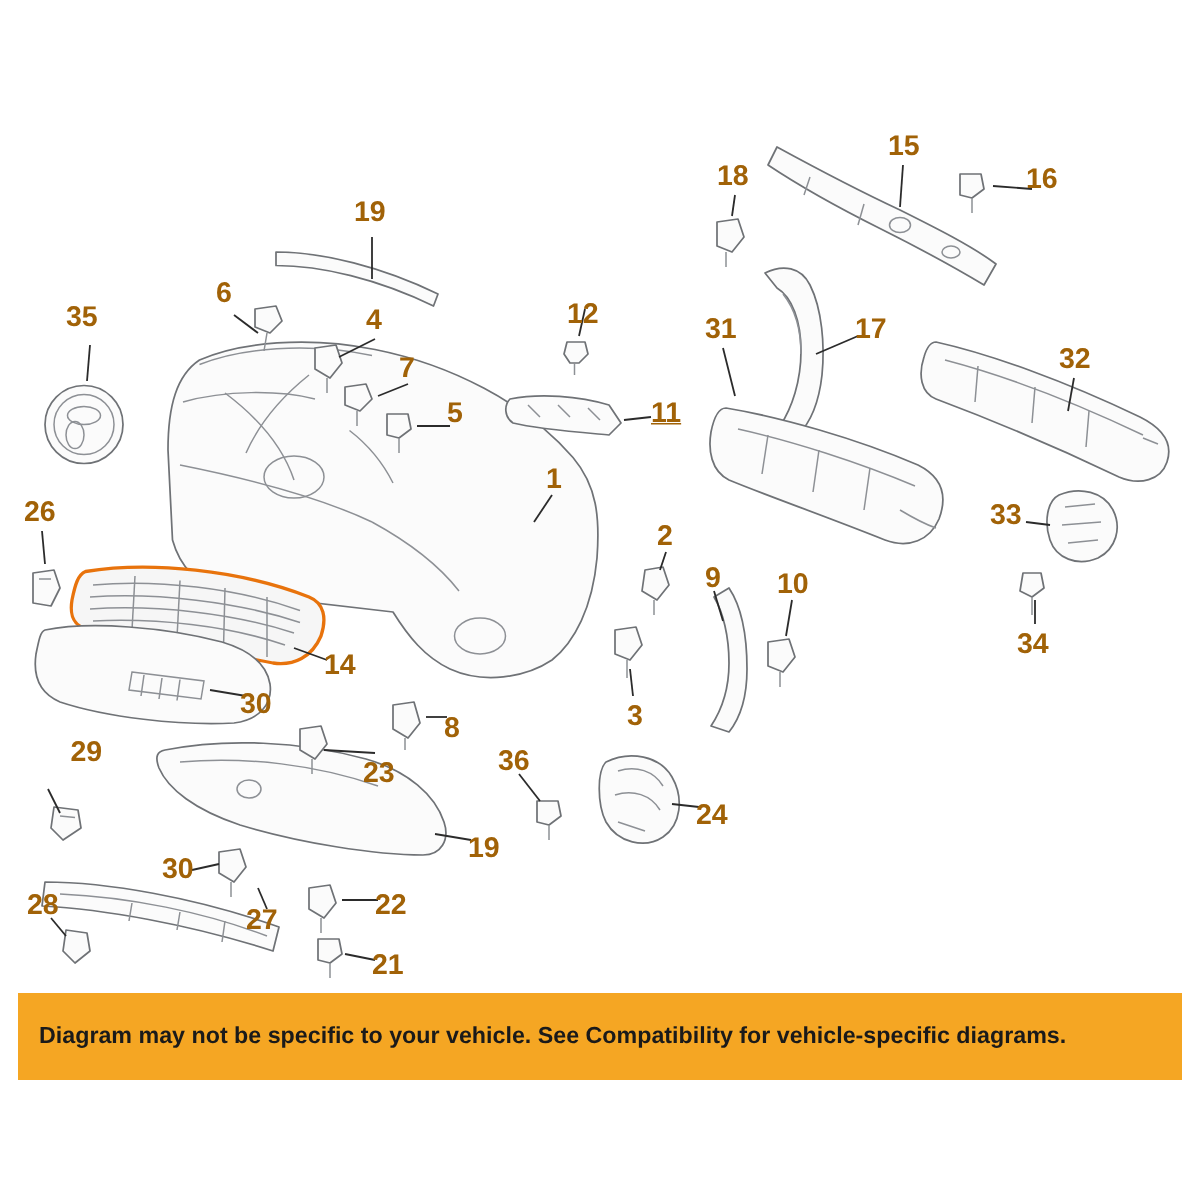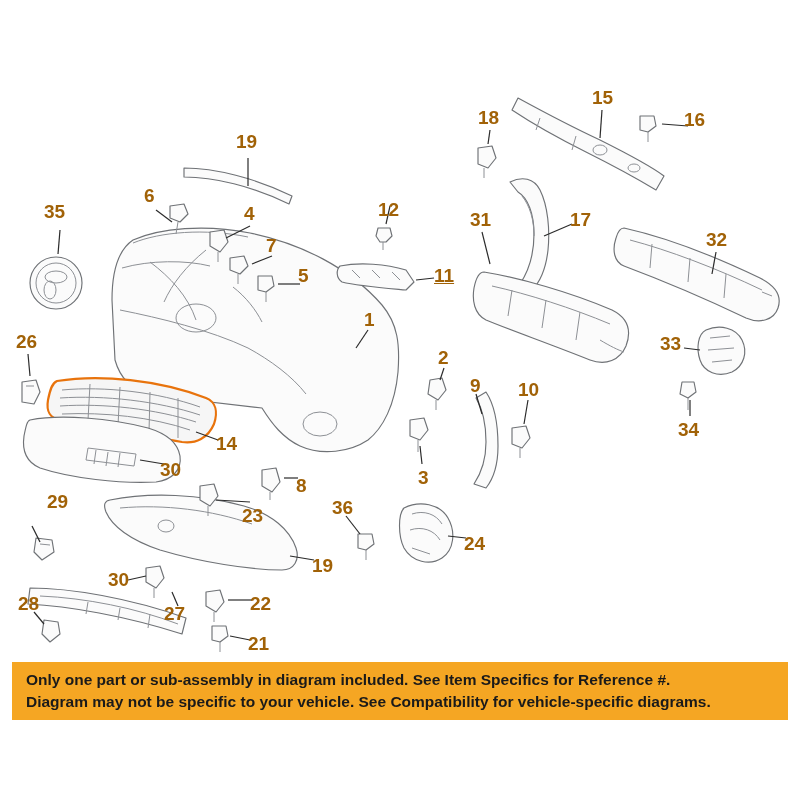--- a/index.html
+++ b/index.html
@@ -373,17 +373,16 @@
     <div class="callout" style="left:18px; top:492px;margin-left:29px;">29</div>
     <div class="callout" style="left:108px; top:570px;">30</div>
     <div class="callout" style="left:312px; top:556px;text-align:center;">19</div>
     <div class="callout" style="left:18px; top:594px;">28</div>
     <div class="callout" style="left:164px; top:604px;">27</div>
     <div class="callout" style="left:250px; top:594px;">22</div>
     <div class="callout" style="left:248px; top:634px;">21</div>
   </div>
 
   <div id="notice-banner">
-    <div class="line">Only one part or sub-assembly in diagram included. See Item Specifics for Reference #.</div>
     <div class="line">Diagram may not be specific to your vehicle. See Compatibility for vehicle-specific diagrams.</div>
   </div>
 
 </div>
 
 </body></html>

